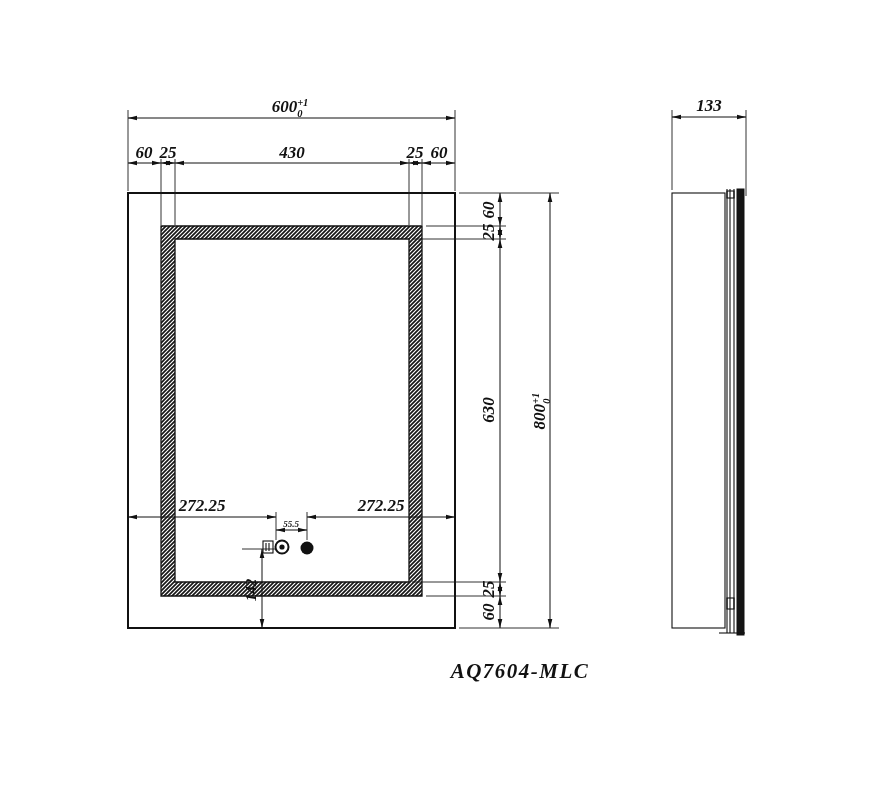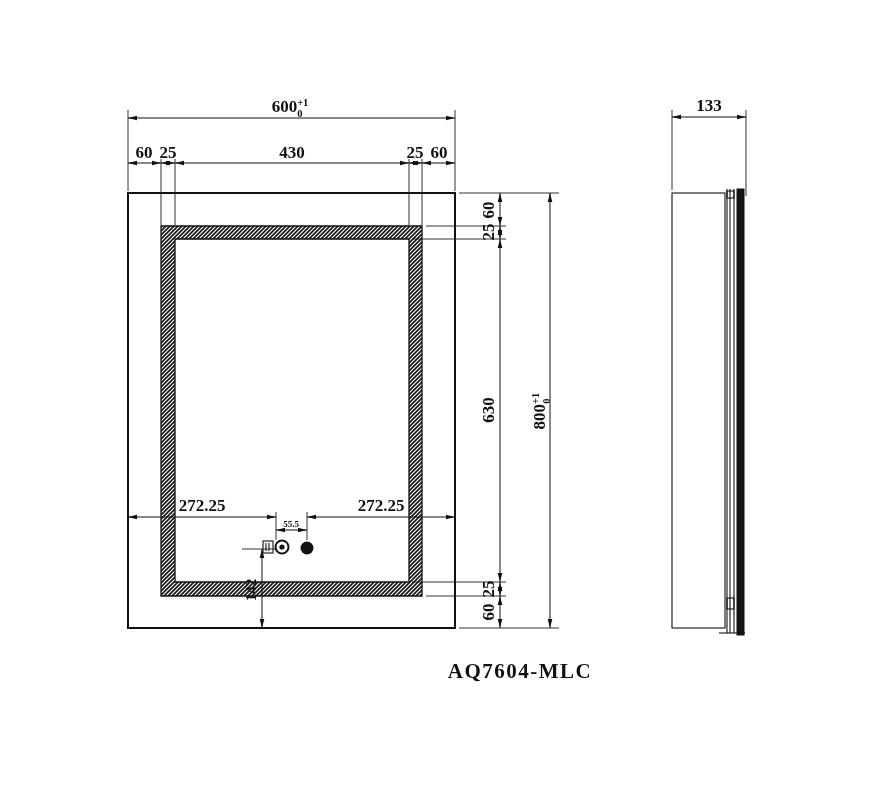--- a/index.html
+++ b/index.html
@@ -1,17 +1,17 @@
 <!DOCTYPE html>
 <html><head>
 <meta charset="utf-8">
 <style>
   html,body{margin:0;padding:0;background:#fff;}
   .drawing{position:relative;width:869px;height:800px;background:#ffffff;overflow:hidden;
-           font-family:"Liberation Serif",serif;}
+           font-family:"Liberation Serif",serif;font-style:italic;}
   svg{position:absolute;left:0;top:0;}
   .obj{stroke:#111;fill:none;stroke-width:2;}
   .band{stroke:#111;stroke-width:1.3;fill-rule:evenodd;}
   .thin{stroke:#111;stroke-width:1.1;fill:none;}
   .ext{stroke:#1c1c1c;stroke-width:0.9;fill:none;}
   .dimline{stroke:#111;stroke-width:1;fill:none;}
   text{fill:#111;}
   .dim{font-family:"Liberation Serif",serif;font-size:17px;font-weight:bold;}
   .tol{font-size:10.5px;}
   .dimsmall{font-family:"Liberation Serif",serif;font-size:9px;font-weight:bold;}

